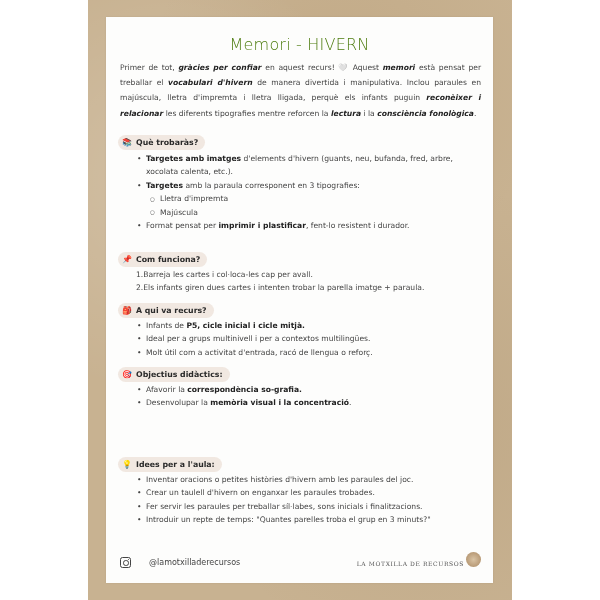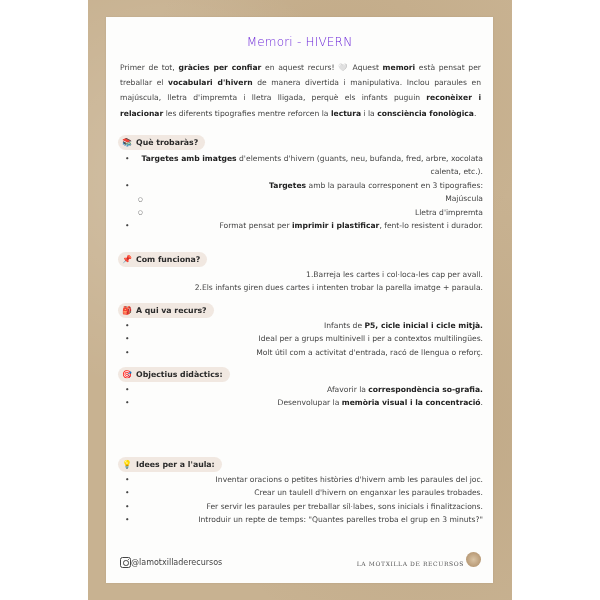--- a/index.html
+++ b/index.html
@@ -7,37 +7,37 @@
          font-family:"DejaVu Sans", sans-serif; }
   .page { position:absolute; left:88px; top:0; width:424px; height:600px;
           background:
             radial-gradient(circle at 20% 30%, rgba(255,255,255,0.18) 0, rgba(255,255,255,0) 40%),
             radial-gradient(circle at 80% 70%, rgba(120,90,50,0.10) 0, rgba(0,0,0,0) 45%),
             radial-gradient(circle at 60% 15%, rgba(150,110,60,0.12) 0, rgba(0,0,0,0) 35%),
             #c8b291; }
   .card { position:absolute; left:106px; top:17px; width:387px; height:566px; background:#fdfdfc;
           box-shadow:0 0 2px rgba(0,0,0,0.08); }
   .title { position:absolute; left:0; width:387px; top:18px; text-align:center;
-           font-family:"DejaVu Sans", sans-serif; font-weight:300; font-size:12px; color:#6d28d9;
+           font-family:"DejaVu Sans", sans-serif; font-weight:300; font-size:16px; color:#4d7c0f;
            letter-spacing:0.2px; }
   .intro { position:absolute; left:14px; width:361px; top:43px; font-size:7.6px; line-height:15.2px;
            color:#444; text-align:justify; }
-  .intro b { color:#222; }
+  .intro b { color:#222;font-style:italic; }
   .sec { position:absolute; left:12px; width:365px; font-size:7.6px; color:#444; }
   .pill { display:inline-flex; align-items:center; gap:4px; background:#f1e8e1; border-radius:8px;
           padding:1px 7px 1px 4px; font-weight:bold; color:#2a2a2a; font-size:7.8px; height:13px; }
   .pill .ic { font-size:8px; width:10px; display:inline-block; text-align:center; }
-  ul, ol { margin:0; padding:0; list-style:none;text-align:right; }
+  ul, ol { margin:12px; padding:0; list-style:none; }
   .bl li { position:relative; padding-left:16px; line-height:13.4px; }
   .bl li::before { content:"•"; position:absolute; left:7px; top:0; color:#444; }
   .bl li.sub { padding-left:30px; }
   .bl li.sub::before { content:"○"; left:20px; font-size:5.5px; top:0.5px; }
   .nl li { line-height:13.4px; padding-left:6px; }
   b { color:#222; }
-  .footer-ig { position:absolute; left:14px; top:540px; display:flex; align-items:center; gap:0;
+  .footer-ig { position:absolute; left:14px; top:540px; display:flex; align-items:center; gap:18px;
                font-size:8px; color:#444; }
   .ig-icon { width:9px; height:9px; border:1.3px solid #444; border-radius:2.5px; position:relative; }
   .ig-icon::before { content:""; position:absolute; left:2px; top:2px; width:3.5px; height:3.5px;
                      border:1.1px solid #444; border-radius:50%; }
   .ig-icon::after { content:""; position:absolute; right:1px; top:0.8px; width:1.3px; height:1.3px;
                     background:#444; border-radius:50%; }
   .brand { position:absolute; right:12px; top:539px; display:flex; align-items:center; gap:2px;
            font-family:"DejaVu Serif", serif; font-size:6px; color:#555; letter-spacing:0.6px; }
   .brand-logo { width:15px; height:15px; border-radius:50%; background:radial-gradient(circle,#d9c3a4 0,#b89a76 70%);
                 position:relative; top:-4px; }
@@ -55,22 +55,22 @@
   </div>
 
   <div class="sec" style="top:118px;">
     <div class="pill">
       <span class="ic">📚</span>
       <span>Què trobaràs?</span>
     </div>
     <ul class="bl" style="margin-top:2px;">
       <li><b>Targetes amb imatges</b><span> d'elements d'hivern (guants, neu, bufanda, fred, arbre, xocolata calenta, etc.).</span></li>
       <li><b>Targetes</b><span> amb la paraula corresponent en 3 tipografies:</span></li>
+      <li class="sub">Lletra d'impremta</li>
       <li class="sub">Majúscula</li>
-      <li class="sub">Lletra d'impremta</li>
       <li><span>Format pensat per </span><b>imprimir i plastificar</b><span>, fent-lo resistent i durador.</span></li>
     </ul>
   </div>
 
   <div class="sec" style="top:235px;">
     <div class="pill">
       <span class="ic">📌</span>
       <span>Com funciona?</span>
     </div>
     <ol class="nl" style="margin-top:1px;">

